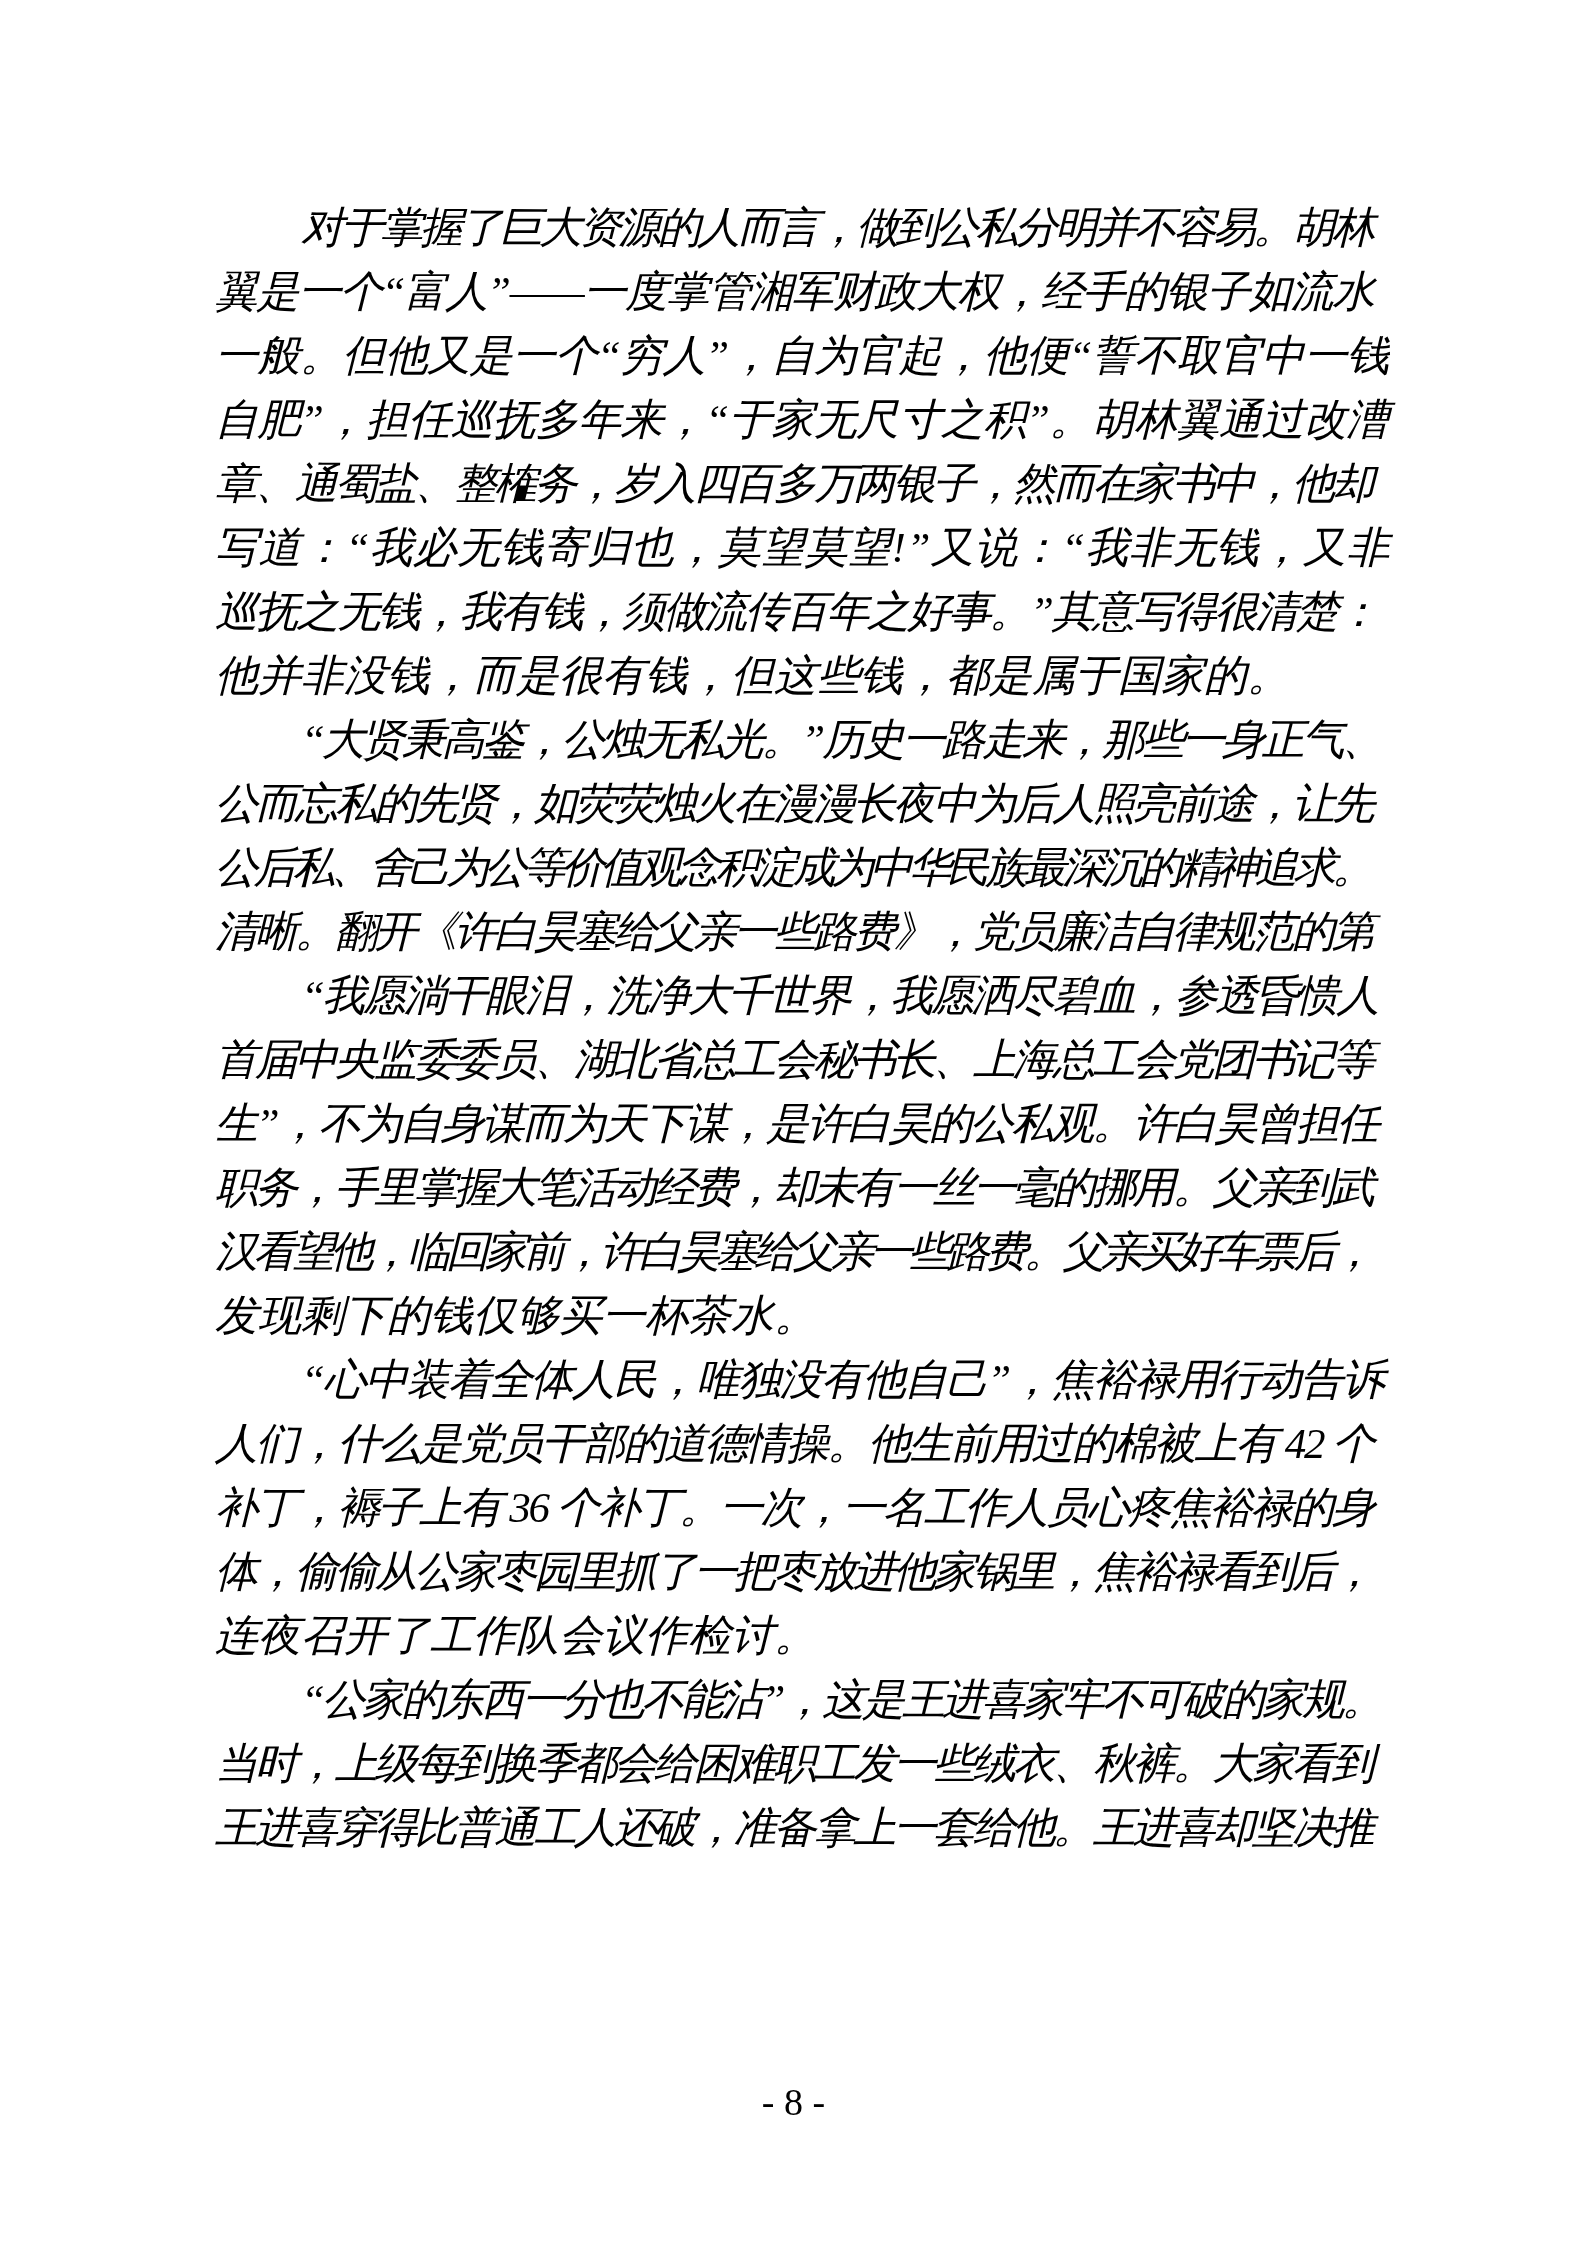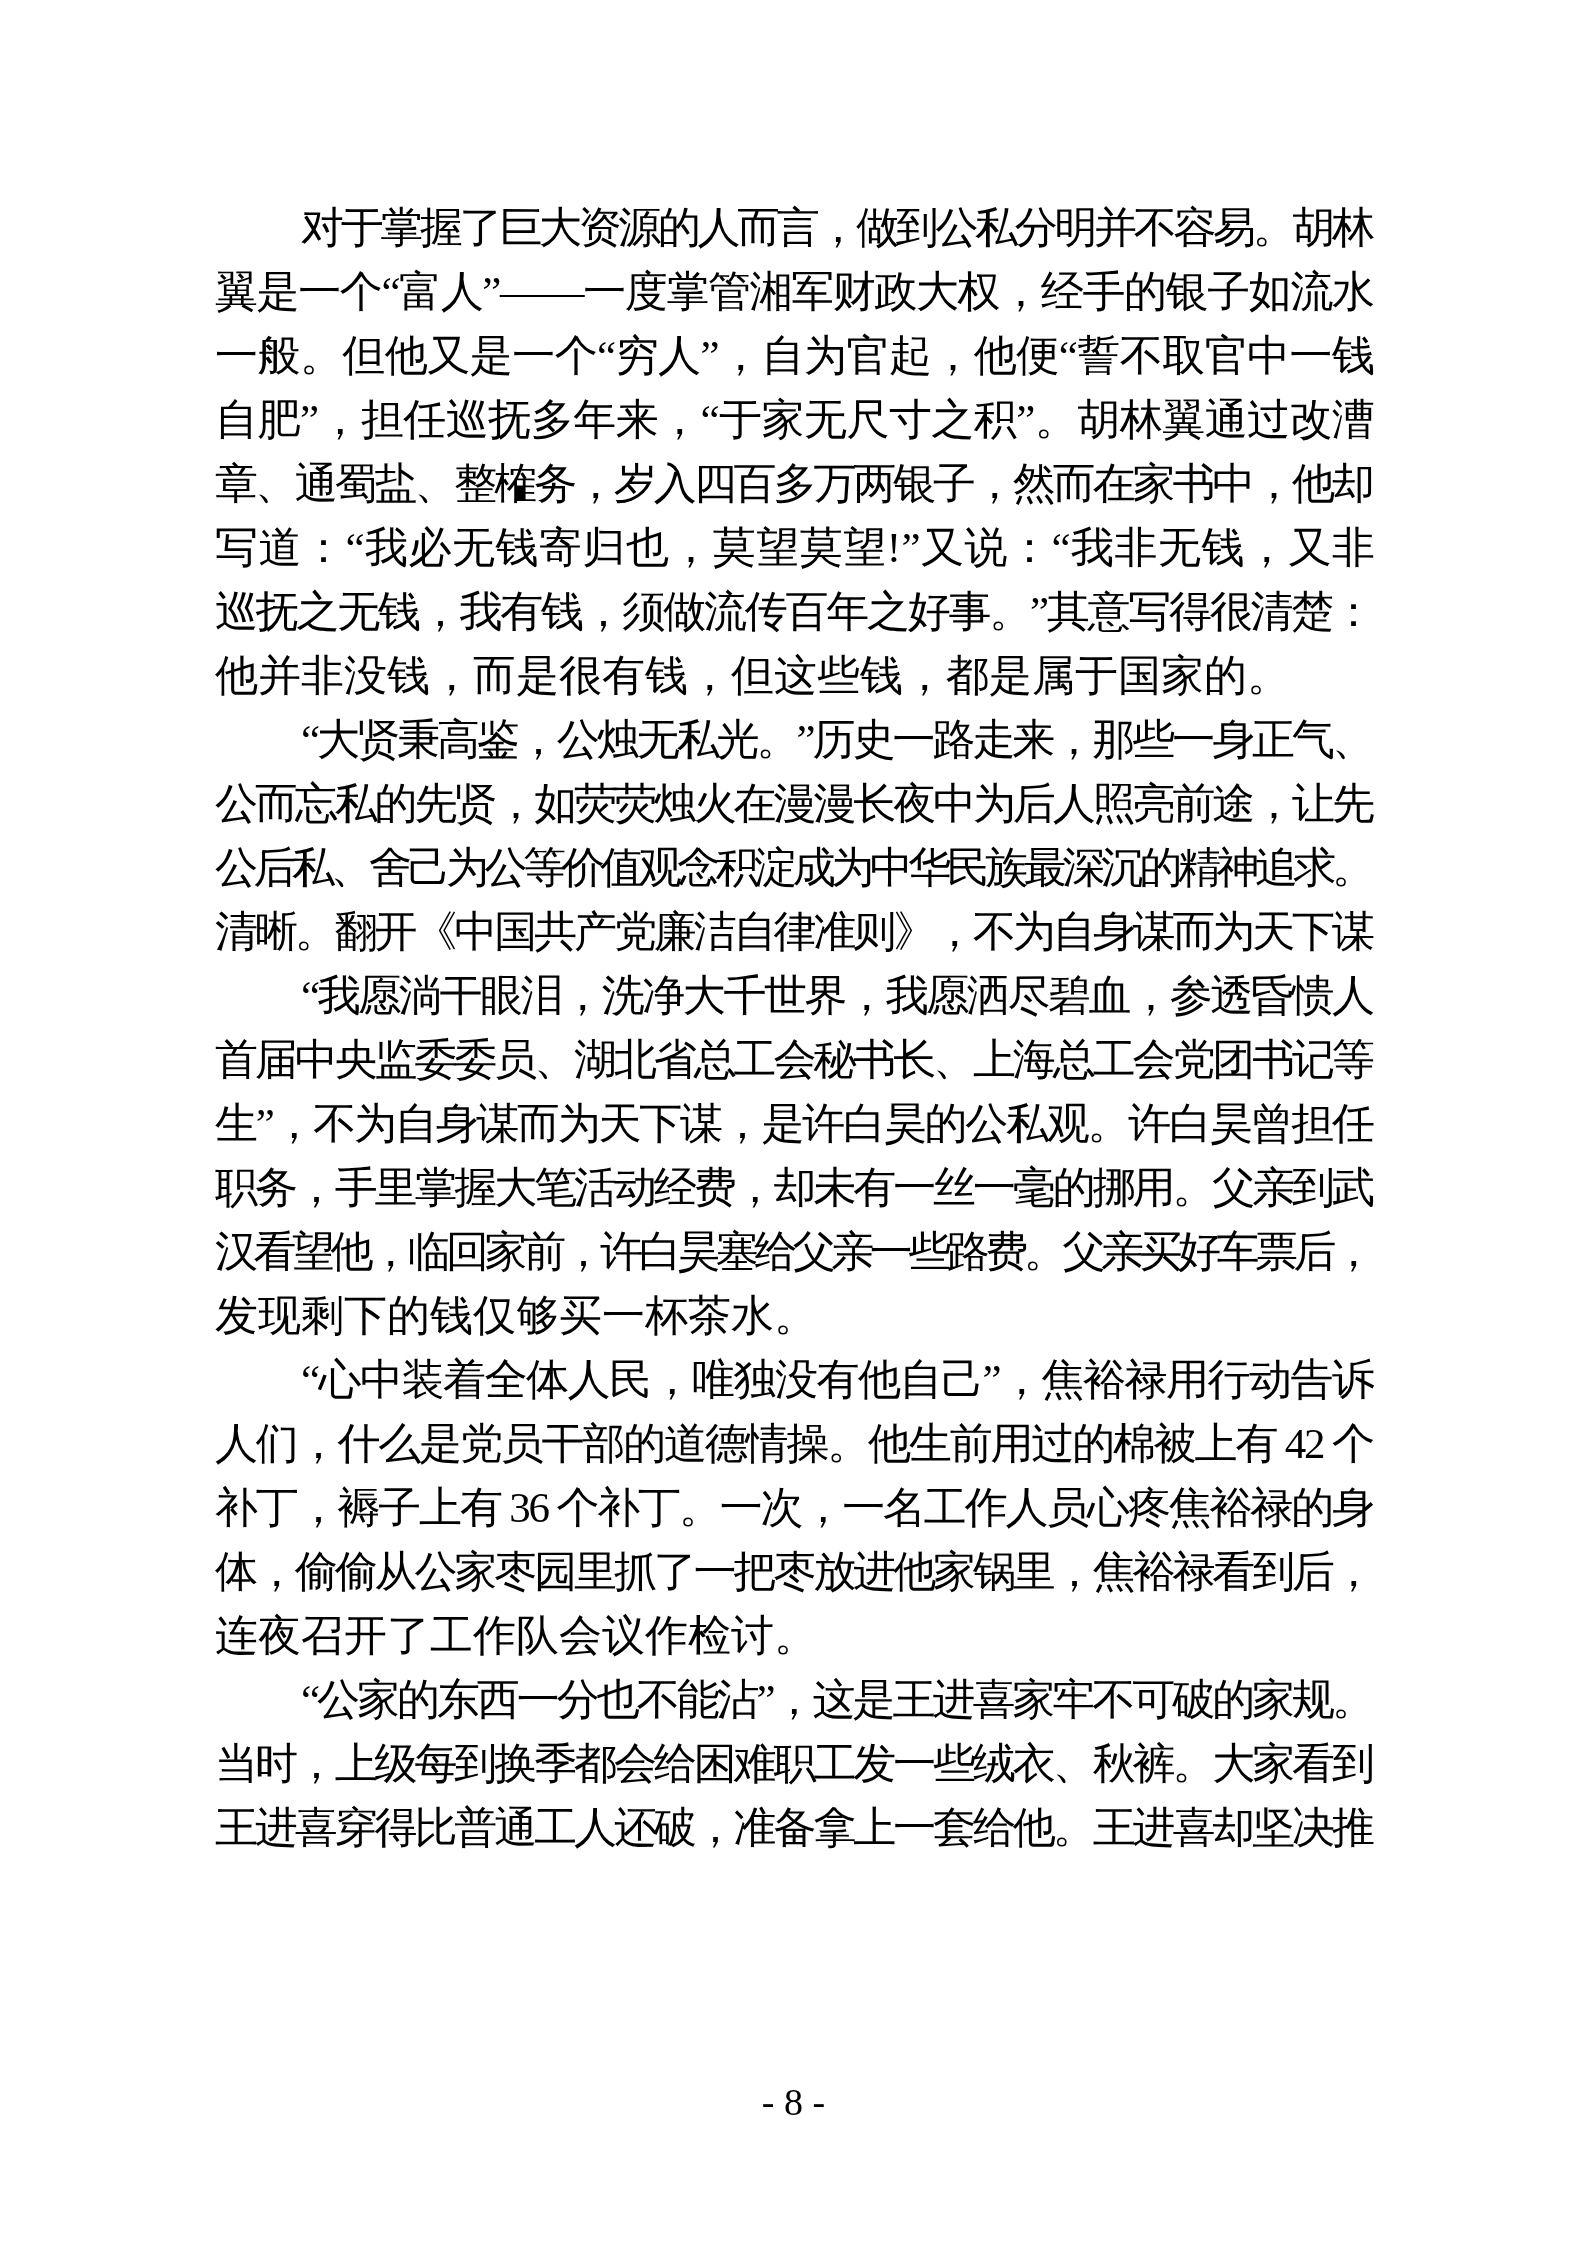--- a/index.html
+++ b/index.html
@@ -32,20 +32,21 @@
     line-height: 64px;
     font-size: 43px;
     white-space: pre;
     text-align: left;
   }
   .line.indent {
     text-indent: 86px;
   }
   .line-text {
     display: inline;
+    font-style: italic;
   }
   .page-number {
     position: absolute;
     left: 0;
     top: 2072px;
     width: 100%;
     height: 60px;
     line-height: 60px;
     text-align: center;
     font-size: 38px;
@@ -66,21 +67,21 @@
         <div class="line fill"><span class="line-text" style="letter-spacing: 0.479353px;">写道：“我必无钱寄归也，莫望莫望!”又说：“我非无钱，又非</span></div>
         <div class="line fill"><span class="line-text" style="letter-spacing: -2.25335px;">巡抚之无钱，我有钱，须做流传百年之好事。”其意写得很清楚：</span></div>
         <div class="line"><span class="line-text">他并非没钱，而是很有钱，但这些钱，都是属于国家的。</span></div>
       </div>
       <div class="paragraph">
         <div class="line indent fill"><span class="line-text" style="letter-spacing: -3.0434px;">“大贤秉高鉴，公烛无私光。”历史一路走来，那些一身正气、</span></div>
         <div class="line fill"><span class="line-text" style="letter-spacing: -3.10714px; margin-top: 40px;">公而忘私的先贤，如荧荧烛火在漫漫长夜中为后人照亮前途，让先</span></div>
         <div class="line fill"><span class="line-text" style="letter-spacing: -4.48276px;">公后私、舍己为公等价值观念积淀成为中华民族最深沉的精神追求。</span></div>
       </div>
       <div class="paragraph">
-        <div class="line fill"><span class="line-text" style="letter-spacing: -3.10714px;">清晰。翻开《中国共产党廉洁自律准则》，不为自身谋而为天下谋</span></div>
+        <div class="line fill"><span class="line-text" style="letter-spacing: -3.10714px;">清晰。翻开《许白昊塞给父亲一些路费》，党员廉洁自律规范的第</span></div>
       </div>
       <div class="paragraph">
         <div class="line indent fill"><span class="line-text" style="letter-spacing: -2.42668px;">“我愿淌干眼泪，洗净大千世界，我愿洒尽碧血，参透昏愦人</span></div>
         <div class="line fill"><span class="line-text" style="letter-spacing: -3.10714px;">首届中央监委委员、湖北省总工会秘书长、上海总工会党团书记等</span></div>
         <div class="line fill"><span class="line-text" style="letter-spacing: -2.25335px;">生”，不为自身谋而为天下谋，是许白昊的公私观。许白昊曾担任</span></div>
         <div class="line fill"><span class="line-text" style="letter-spacing: -3.10714px;">职务，手里掌握大笔活动经费，却未有一丝一毫的挪用。父亲到武</span></div>
         <div class="line fill"><span class="line-text" style="letter-spacing: -4.48276px;">汉看望他，临回家前，许白昊塞给父亲一些路费。父亲买好车票后，</span></div>
         <div class="line"><span class="line-text">发现剩下的钱仅够买一杯茶水。</span></div>
       </div>
       <div class="paragraph">

